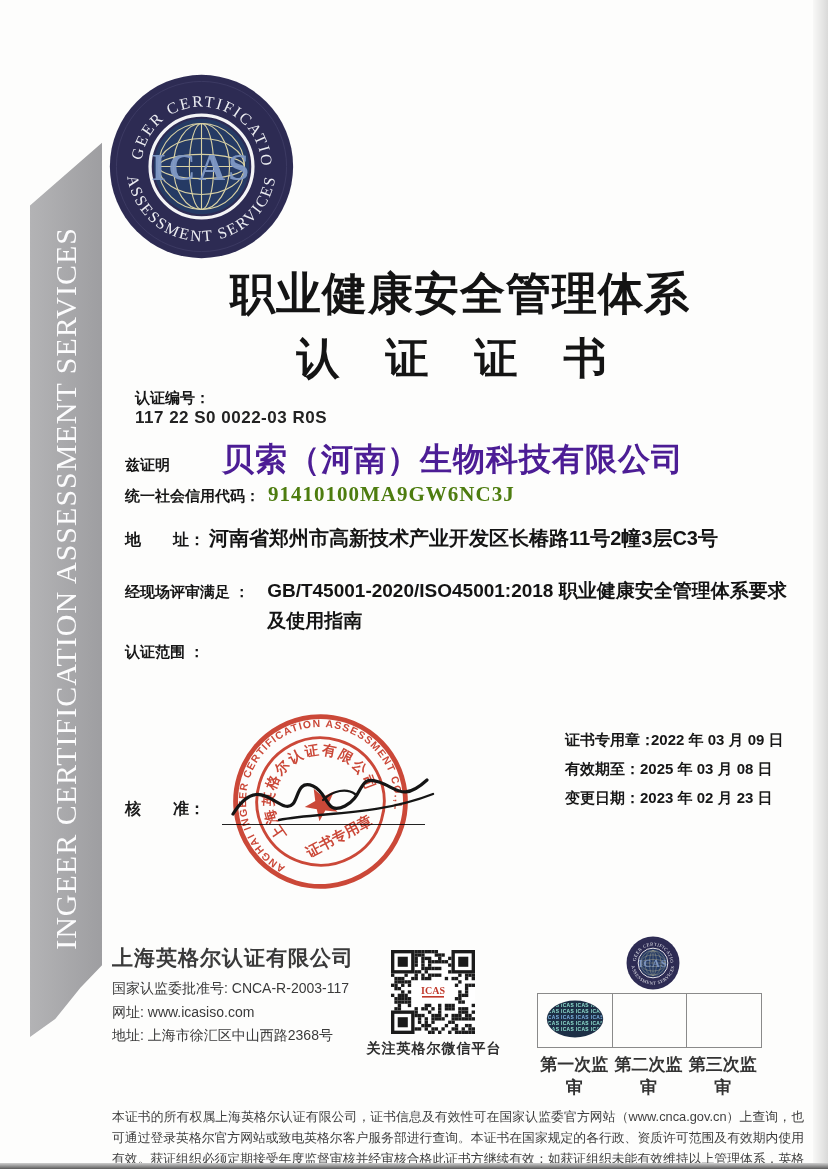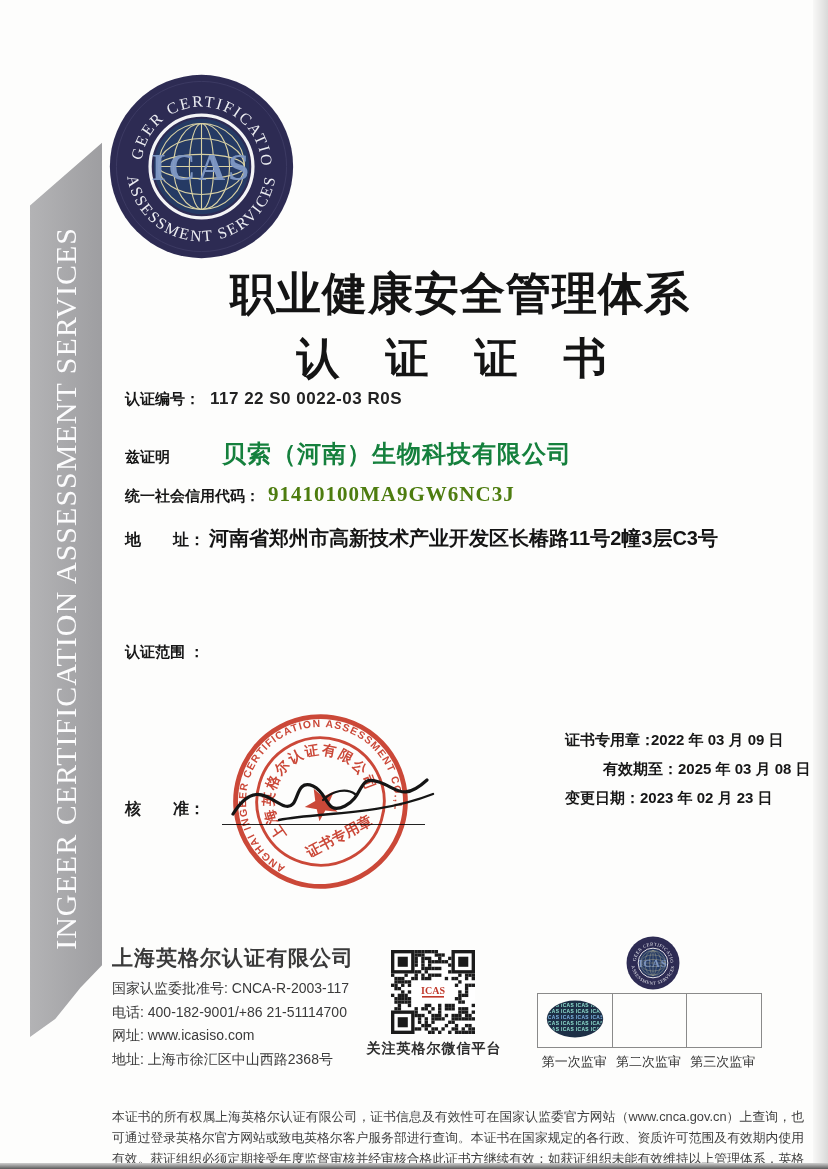--- a/index.html
+++ b/index.html
@@ -23,22 +23,22 @@
   .logo-small{position:absolute;left:626px;top:936px;width:54px;height:54px;}
   .title{position:absolute;left:110px;top:264px;width:700px;text-align:center;
       font-size:45px;font-weight:bold;letter-spacing:1px;color:#141414;}
   .subtitle{position:absolute;left:110px;top:330px;width:700px;text-align:center;
       font-size:43px;font-weight:bold;letter-spacing:17px;color:#141414;}
   
   .row{position:absolute;display:flex;align-items:baseline;}
   .lbl{font-weight:bold;font-size:15px;color:#161616;white-space:nowrap;}
   .lbl-lg{font-weight:bold;font-size:16px;color:#161616;white-space:nowrap;}
   .certno-val{font-size:17px;font-weight:600;letter-spacing:.5px;color:#222;}
-  .company-val{font-family:"Liberation Serif",serif;font-size:24px;font-weight:bold;
-      letter-spacing:1px;color:#15803d;}
+  .company-val{font-family:"Liberation Serif",serif;font-size:32px;font-weight:bold;
+      letter-spacing:1px;color:#4c1d95;}
   .credit-val{font-family:"Liberation Serif",serif;font-size:21px;font-weight:bold;
       letter-spacing:1px;color:#4d7c0f;}
   .val-lg{font-size:20px;font-weight:bold;color:#141414;}
   .std-val{font-size:19px;font-weight:bold;line-height:30px;width:528px;color:#141414;}
   
   .date-row{position:absolute;left:565px;width:200px;display:flex;}
   .date-row .lbl{width:86px;}
   .date-row .dval{font-size:15px;font-weight:bold;white-space:nowrap;color:#161616;}
   
   .approve-lbl{position:absolute;left:125px;top:799px;font-size:16px;font-weight:bold;}
@@ -55,21 +55,21 @@
   .qr{position:absolute;left:391px;top:950px;width:84px;height:84px;}
   .qr-caption{position:absolute;left:354px;top:1040px;width:160px;text-align:center;
       font-size:14px;font-weight:bold;color:#2e2e2e;letter-spacing:1px;}
   
   .audit-boxes{position:absolute;left:537px;top:993px;width:223px;height:53px;
       display:flex;border:1px solid #8a8a8a;}
   .audit-cell{flex:1;border-right:1px solid #8a8a8a;display:flex;align-items:center;
       justify-content:center;}
   .audit-cell:last-child{border-right:none;}
   .audit-labels{position:absolute;left:537px;top:1053px;width:223px;display:flex;}
-  .audit-labels span{flex:1;text-align:center;font-size:13px;color:#333;}
+  .audit-labels span{flex:1;text-align:center;font-size:17px;color:#333;font-weight:bold;}
   
   .footer{position:absolute;left:112px;top:1093px;width:692px;font-size:12.8px;
       line-height:1.66;color:#3e3e3e;text-align:justify;}
 </style>
 </head>
 <body>
 
 <div class="page">
 
   <div class="band">
@@ -97,50 +97,54 @@
       <ellipse cx="100" cy="100" rx="46" ry="13"></ellipse>
       <path d="M 54,100 H 146"></path>
           <path d="M 100,54 V 146"></path>
     </g>
     <text x="100" y="114" text-anchor="middle" font-family="Liberation Serif, serif" font-weight="bold" font-size="40" letter-spacing="3" fill="#8099c6" opacity="0.95">ICAS</text>
   </svg></div>
 
   <div class="title">职业健康安全管理体系</div>
   <div class="subtitle">认 证 证 书</div>
 
-  <div class="row" style="left:125px;top:389px;">
+  <div class="row" style="left:125px;top:389px;flex-direction:column;">
     <span class="lbl">认证编号：</span>
     <span class="certno-val" style="margin-left:10px;">117 22 S0 0022-03 R0S</span>
   </div>
 
   <div class="row" style="left:125px;top:438px;">
     <span class="lbl">兹证明</span>
     <span class="company-val" style="margin-left:52px;">贝索（河南）生物科技有限公司</span>
   </div>
 
   <div class="row" style="left:125px;top:482px;text-align:right;">
     <span class="lbl">统一社会信用代码：</span>
     <span class="credit-val" style="margin-left:8px;">91410100MA9GW6NC3J</span>
   </div>
 
   <div class="row" style="left:125px;top:525px;">
     <span class="lbl-lg">地　　址：</span>
     <span class="val-lg" style="margin-left:4px;">河南省郑州市高新技术产业开发区长椿路11号2幢3层C3号</span>
   </div>
 
+  <div class="row" style="left:125px;top:566px;">
+    <span class="lbl" style="margin-top:17px;">经现场评审满足 ：</span>
+    <span class="std-val" style="margin-left:18px;">GB/T45001-2020/ISO45001:2018 职业健康安全管理体系要求及使用指南</span>
+  </div>
 
   <div class="row" style="left:125px;top:643px;justify-content:space-between;">
     <span class="lbl">认证范围 ：</span>
   </div>
 
   <div class="date-row" style="top:731px;">
     <span class="lbl">证书专用章：</span>
     <span class="dval">2022 年 03 月 09 日</span>
   </div>
-  <div class="date-row" style="top:760px;margin-left:38px;">
+  <div class="date-row" style="top:760px;">
     <span class="lbl">有效期至：</span>
     <span class="dval">2025 年 03 月 08 日</span>
   </div>
   <div class="date-row" style="top:789px;">
     <span class="lbl">变更日期：</span>
     <span class="dval">2023 年 02 月 23 日</span>
   </div>
 
   <div class="approve-lbl">核　　准：</div>
   <div class="approve-line"></div>
@@ -163,21 +167,20 @@
   <div class="signature"><svg viewBox="0 0 214 74" width="100%" height="100%" fill="none" stroke="#151515" stroke-linecap="round">
     <path stroke-width="3.2" d="M 6,54 C 28,18 44,42 58,46 C 74,50 66,18 86,26
       C 102,33 98,56 118,46 C 138,36 130,14 152,22 C 170,28 176,42 200,20"></path>
     <path stroke-width="2.4" d="M 52,60 C 92,52 150,56 206,34"></path>
     <path stroke-width="2.2" d="M 96,40 C 106,30 120,28 128,34"></path>
   </svg></div>
 
   <div class="issuer-name">上海英格尔认证有限公司</div>
   <div class="issuer-lines">
     <div>国家认监委批准号: CNCA-R-2003-117</div>
-    <div>电话: 400-182-9001/+86 21-51114700</div>
     <div>网址: www.icasiso.com</div>
     <div>地址: 上海市徐汇区中山西路2368号</div>
   </div>
 
   <div class="qr"><svg viewBox="0 0 84 84" width="100%" height="100%">
      <rect width="84" height="84" fill="#fff"></rect>
      <g fill="#1b1b1b">
           <rect x="23.52" y="0.00" width="3.36" height="3.36"></rect>
           <rect x="26.88" y="0.00" width="3.36" height="3.36"></rect>
           <rect x="30.24" y="0.00" width="3.36" height="3.36"></rect>

